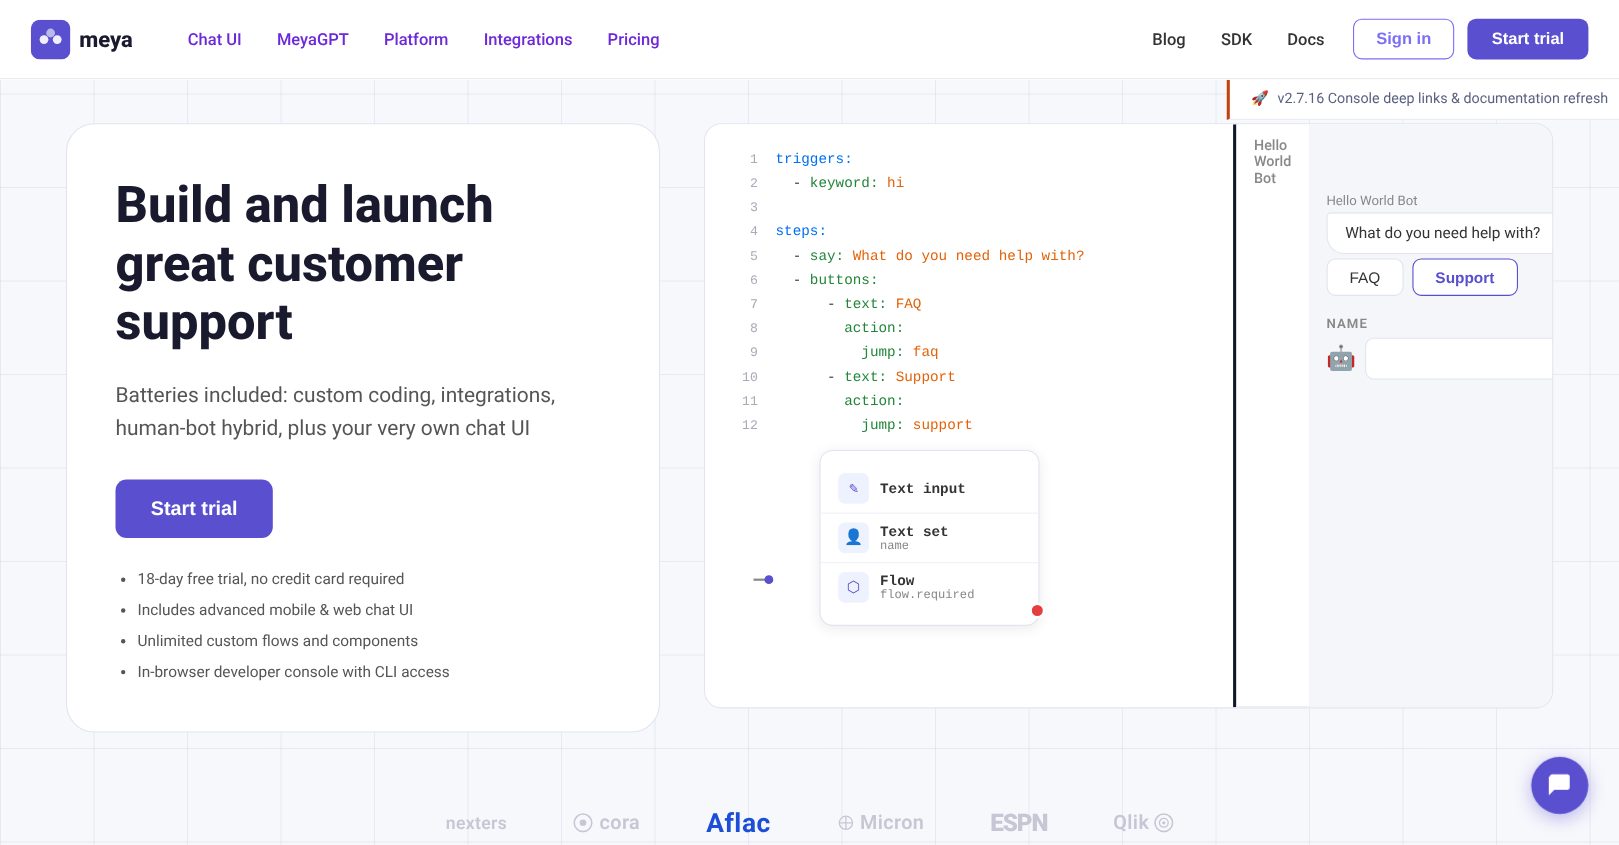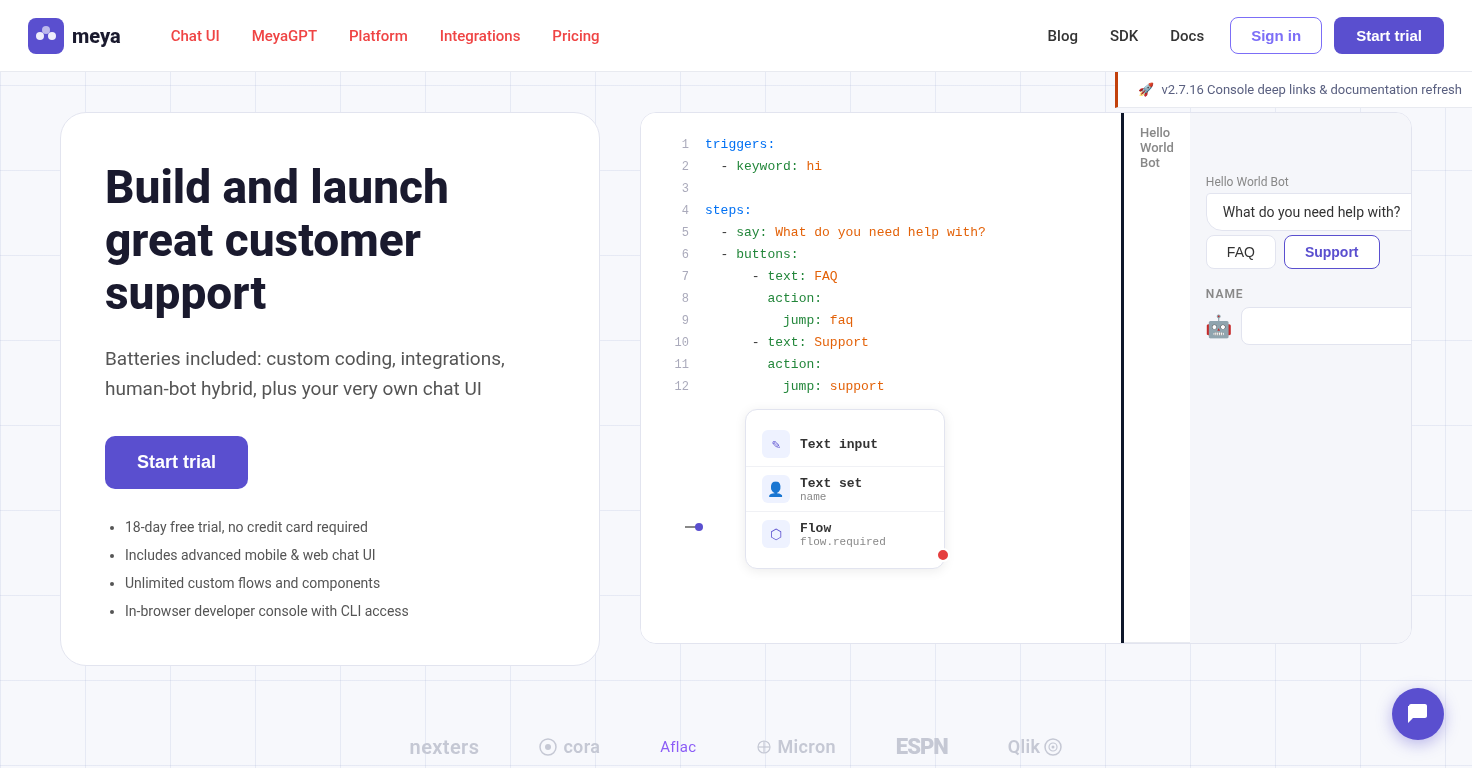--- a/index.html
+++ b/index.html
@@ -43,21 +43,21 @@
     .logo-icon {
       width: 36px; height: 36px;
     }
     .nav-links {
       display: flex;
       align-items: center;
       gap: 4px;
       flex: 1;
     }
     .nav-link {
-      color: #ef4444;
+      color: #6d28d9;
       font-size: 15px;
       font-weight: 500;
       padding: 8px 14px;
       text-decoration: none;
       border-radius: 6px;
       cursor: pointer;
     }
     .nav-right {
       display: flex;
       align-items: center;
@@ -385,23 +385,23 @@
       padding: 28px 60px;
       position: relative;
       z-index: 1;
     }
     .logo-item {
       font-size: 22px;
       font-weight: 700;
       color: #ccc;
       letter-spacing: 0.02em;
     }
-    .logo-nexters { color: #c5c8d4; font-size: 20px; font-weight: 600; }
+    .logo-nexters { color: #c5c8d4; font-size: 16px; font-weight: 600; }
     .logo-cora { color: #c5c8d4; font-size: 18px; font-weight: 600; }
-    .logo-aflac { color: #8b5cf6; font-size: 15px; font-weight: 400; }
+    .logo-aflac { color: #1d4ed8; font-size: 24px; font-weight: 700; }
     .logo-micron { color: #c5c8d4; font-size: 18px; font-weight: 600; }
     .logo-espn { color: #c5c8d4; font-size: 22px; font-weight: 900; letter-spacing: -1px; }
     .logo-qlik { color: #c5c8d4; font-size: 18px; font-weight: 600; }
 
     
     .chat-widget {
       position: fixed;
       bottom: 28px;
       right: 28px;
       width: 52px;

